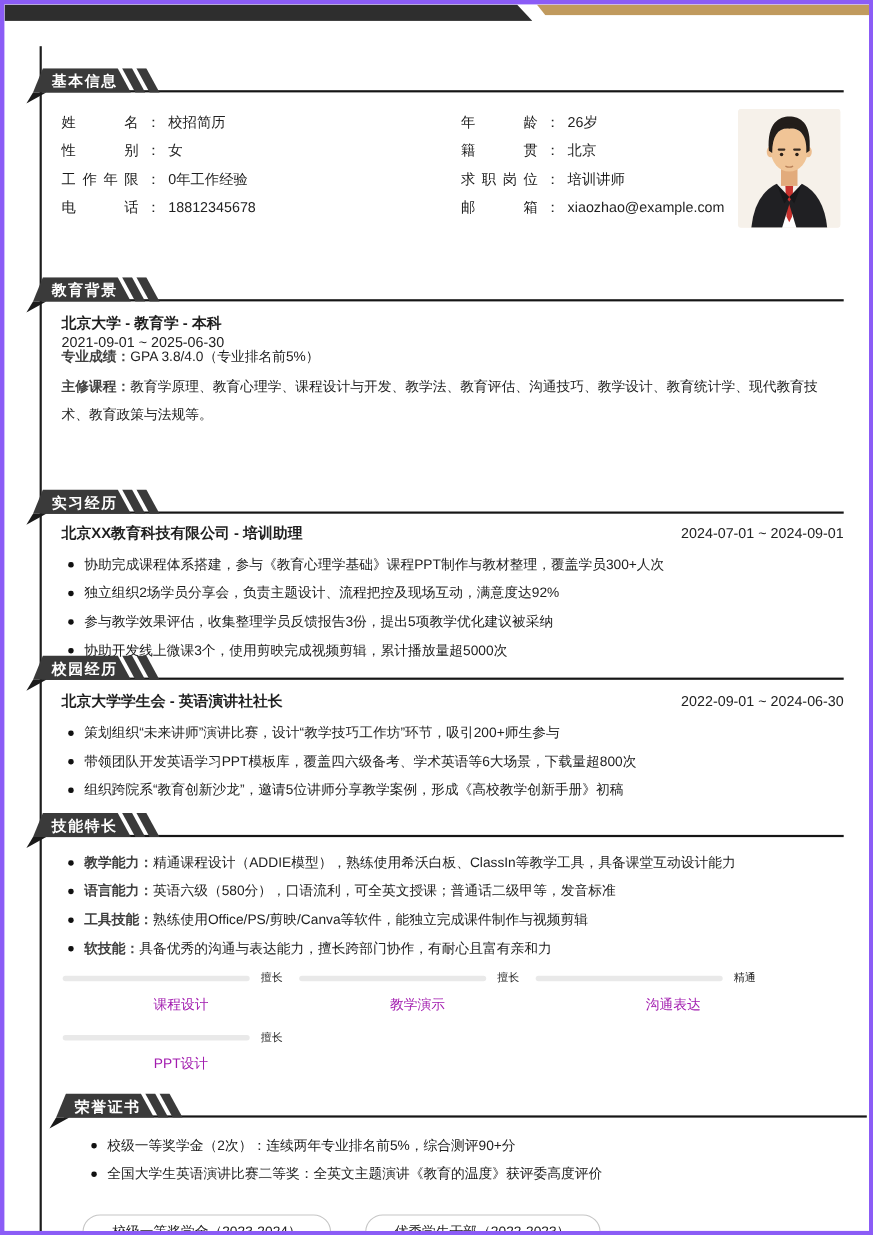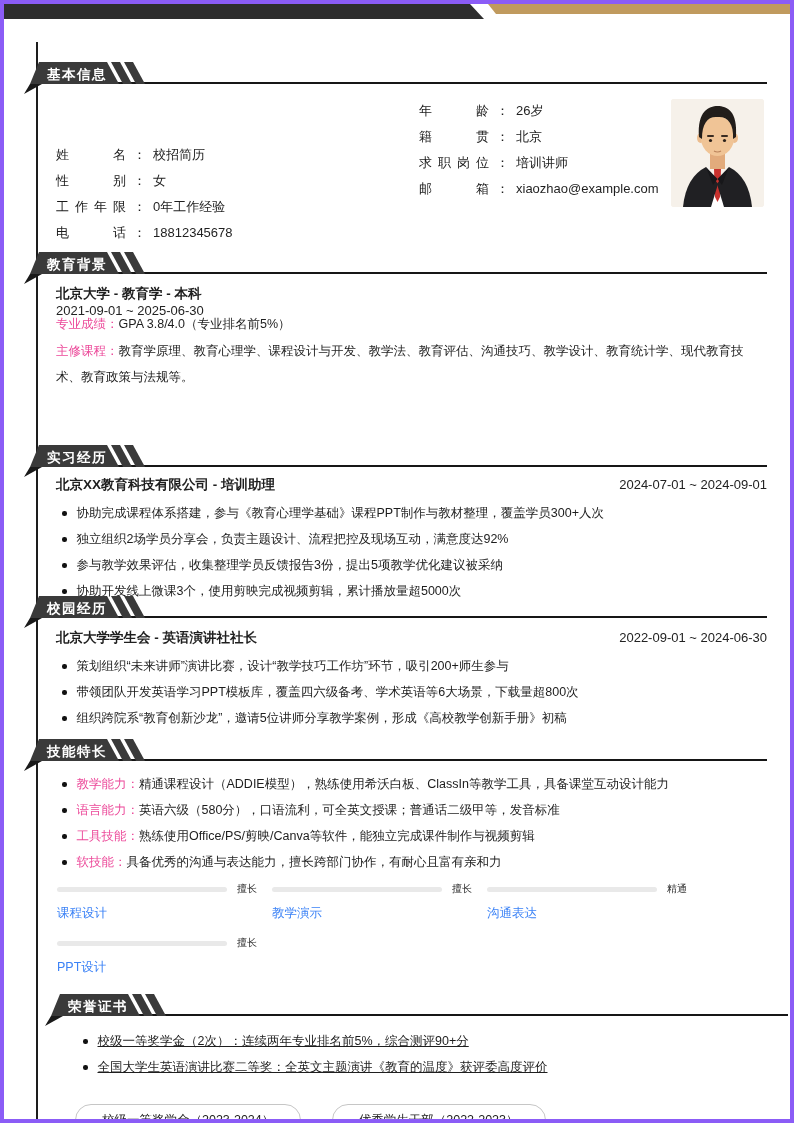--- a/index.html
+++ b/index.html
@@ -24,42 +24,42 @@
 
   .line1{position:absolute;left:52px;right:31px;display:flex;justify-content:space-between;
     align-items:baseline;font-size:13.5px;font-weight:700;}
   .date{font-size:13px;font-weight:400;color:#222;}
 
   .blist{position:absolute;left:52px;right:31px;margin:0;padding:0;list-style:none;}
   .blist li{display:flex;line-height:26px;font-size:12.5px;color:#1d1d1d;}
   .dot{width:4.5px;height:4.5px;border-radius:50%;background:#111;margin:11px 10px 0 6px;flex:none;}
 
   
-  .col-left{position:absolute;left:52px;top:36px;width:330px;margin-top:44px;}
+  .col-left{position:absolute;left:52px;top:36px;width:330px;}
   .col-right{position:absolute;left:415px;top:36px;width:250px;}
   .f-row{height:26px;line-height:26px;font-size:13px;white-space:nowrap;}
   .f-label{display:inline-block;width:70px;text-align:justify;text-align-last:justify;color:#1a1a1a;}
   .f-colon{margin:0 7px 0 7px;}
   .photo{position:absolute;left:667px;top:37px;width:93px;height:108px;border-radius:3px;overflow:hidden;
     background:#f6f1ea;}
 
   
   .edu-rows{position:absolute;left:52px;right:31px;top:59px;font-size:12.5px;line-height:26.5px;color:#1d1d1d;}
-  .edu-rows b,.blist b{font-weight:400;color:#ec4899;}
+  .edu-rows b,.blist b{font-weight:700;color:#404040;}
 
   
   .bars{position:absolute;left:53px;top:146px;width:712px;}
   .bars-row{display:flex;}
   .bar-item{width:215px;}
   .bar-item.wide{width:250px;}
   .bar-line{display:flex;align-items:center;height:8px;}
   .track{width:170px;height:5px;border-radius:3px;background:#e9e9e9;position:relative;}
   .fill{height:5px;border-radius:3px;background:#333333;}
   .level{margin-left:10px;font-size:10px;color:#1d1d1d;}
-  .bar-name{margin-top:12px;font-size:12.5px;color:#3b82f6;}
+  .bar-name{margin-top:12px;font-size:12.5px;color:#a21caf;text-align:center;}
   .bars-row2{margin-top:17px;}
 
   
   .tags{position:absolute;left:50px;top:110px;white-space:nowrap;}
   .tag{display:inline-block;border:1.5px solid #c6c6c6;border-radius:16px;padding:7px 26px;
     font-size:12.5px;color:#222;margin-right:26px;background:#fff;}
 </style>
 </head>
 <body>
 
@@ -260,21 +260,21 @@
 
   <div class="section" style="top:990px;height:133px;margin-left:21px;">
     <div class="rule"></div>
     <svg class="ribbon" width="150" height="36" viewBox="0 0 150 36">
       <polygon points="16,0 84,0 96,22 7,22" fill="#3a3a3a"></polygon>
       <polygon points="88,0 97,0 109,22 100,22" fill="#3a3a3a"></polygon>
       <polygon points="101,0 110,0 122,22 113,22" fill="#3a3a3a"></polygon>
       <polygon points="7,22 19,22 1,32" fill="#1a1a1a"></polygon>
       <text x="24" y="16.5">荣誉证书</text>
     </svg>
-    <ul class="blist" style="top:34px;text-decoration:underline;">
+    <ul class="blist" style="top:34px;">
       <li>
           <span class="dot"></span>
           <span>校级一等奖学金（2次）：连续两年专业排名前5%，综合测评90+分</span>
         </li>
       <li>
           <span class="dot"></span>
           <span>全国大学生英语演讲比赛二等奖：全英文主题演讲《教育的温度》获评委高度评价</span>
         </li>
     </ul>
     <div class="tags">

